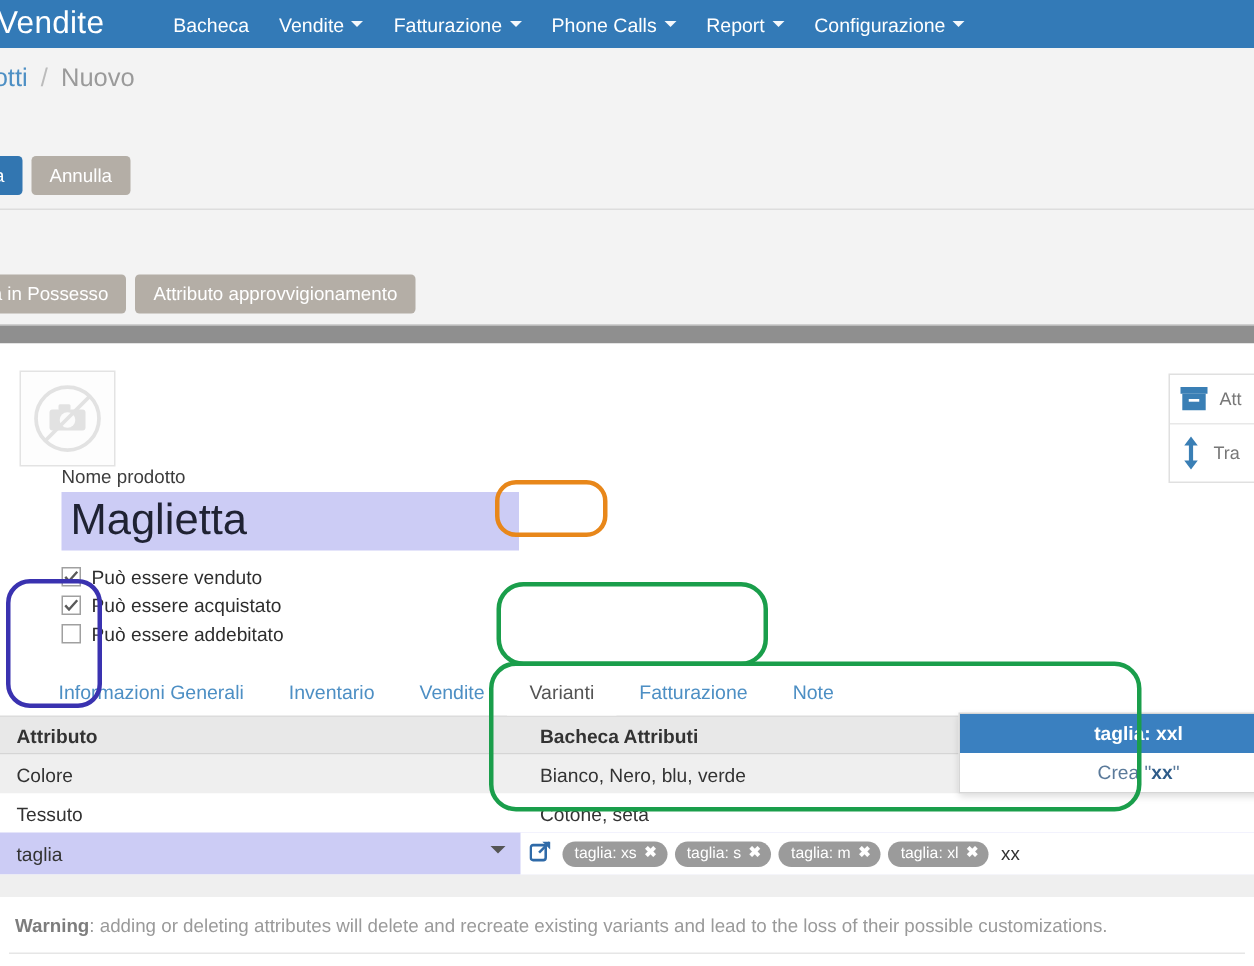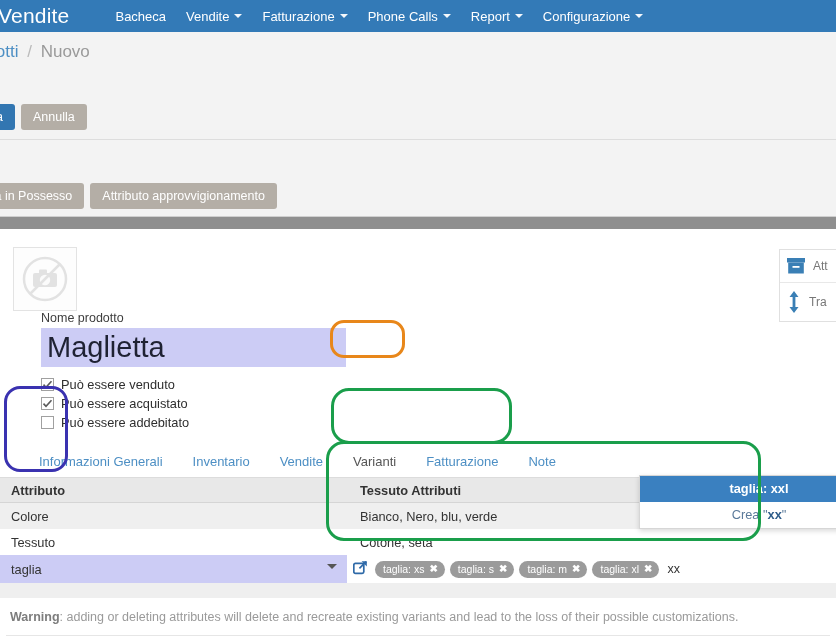--- a/index.html
+++ b/index.html
@@ -390,21 +390,21 @@
       <span>Fatturazione</span>
     </div>
     <div class="tab">
       <span>Note</span>
     </div>
   </div>
 
   <div class="attr-table">
     <div class="attr-row attr-head">
       <div class="c1">Attributo</div>
-      <div class="c2">Tessuto Attributi</div>
+      <div class="c2">Bacheca Attributi</div>
     </div>
 
     <div class="attr-row row-alt">
       <div class="c1">Colore</div>
       <div class="c2">Bianco, Nero, blu, verde</div>
     </div>
 
     <div class="attr-row row-white">
       <div class="c1">Tessuto</div>
       <div class="c2">Cotone, seta</div>

